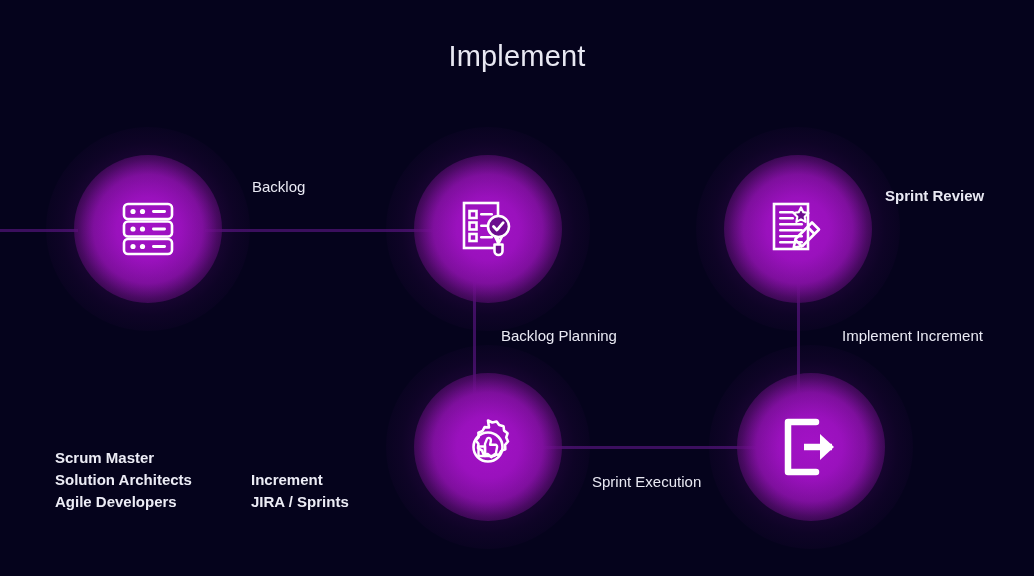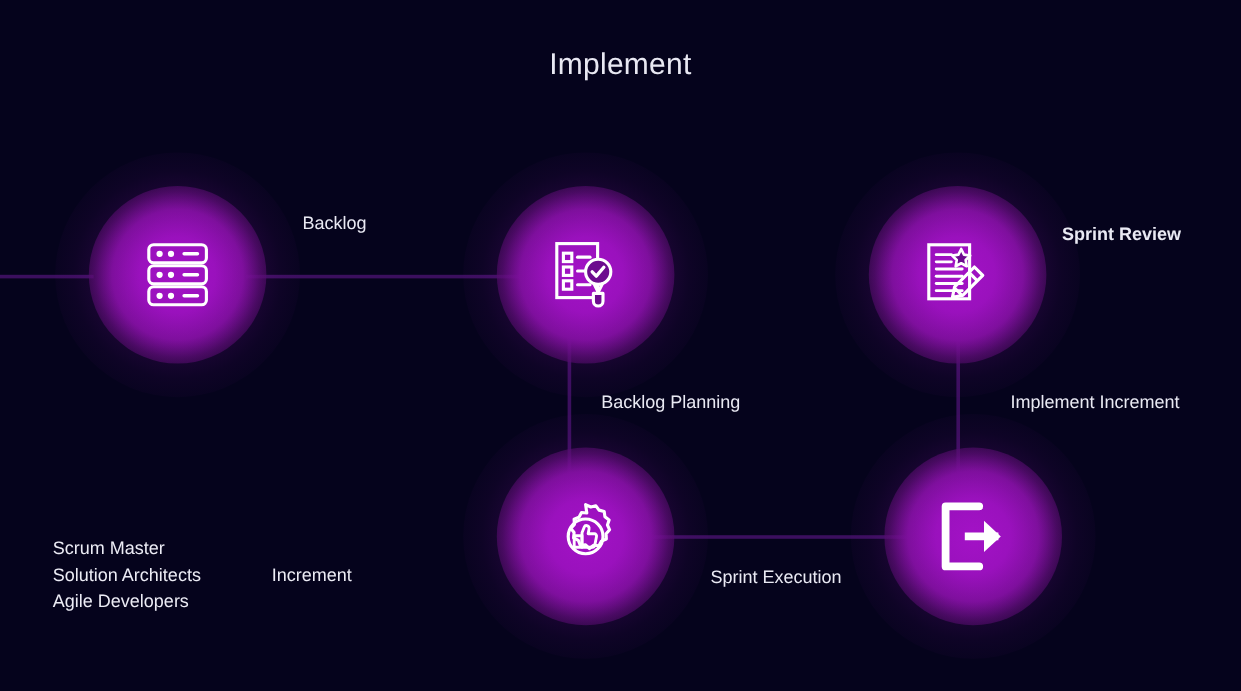--- a/index.html
+++ b/index.html
@@ -18,21 +18,21 @@
   }
 
   
   #page-title {
     position: absolute;
     left: 0;
     right: 0;
     top: 40px;
     text-align: center;
     color: #e8e8f2;
-    font-size: 25px;
+    font-size: 29px;
     font-weight: 400;
     letter-spacing: .2px;
   }
 
   
   .conn {
     position: absolute;
     background: #3b0f5e;
   }
   .conn.h { height: 3px; }
@@ -78,24 +78,25 @@
   .edge-label {
     position: absolute;
     color: #e9e9f3;
     font-size: 15px;
     white-space: nowrap;
   }
 
   
   #footer {
     position: absolute;
-    left: 44px;
+    left: 55px;
     top: 447px;
     display: flex;
-    align-items: center;
+    align-items: flex-end;
+    font-weight: bold;
   }
   .foot-col {
     color: #ececf5;
     font-size: 15px;
     line-height: 22px;
   }
   .foot-col .line { white-space: nowrap; }
   #footer-divider {
     width: 1px;
     background: #8d8da0;
@@ -221,16 +222,17 @@
 
   <div id="footer">
     <div class="foot-col">
       <div class="line">Scrum Master</div>
       <div class="line">Solution Architects</div>
       <div class="line">Agile Developers</div>
     </div>
     <div id="footer-divider"></div>
     <div class="foot-col">
       <div class="line">Increment</div>
+      <div class="line">JIRA / Sprints</div>
     </div>
   </div>
 
 </div>
 
 </body></html>

